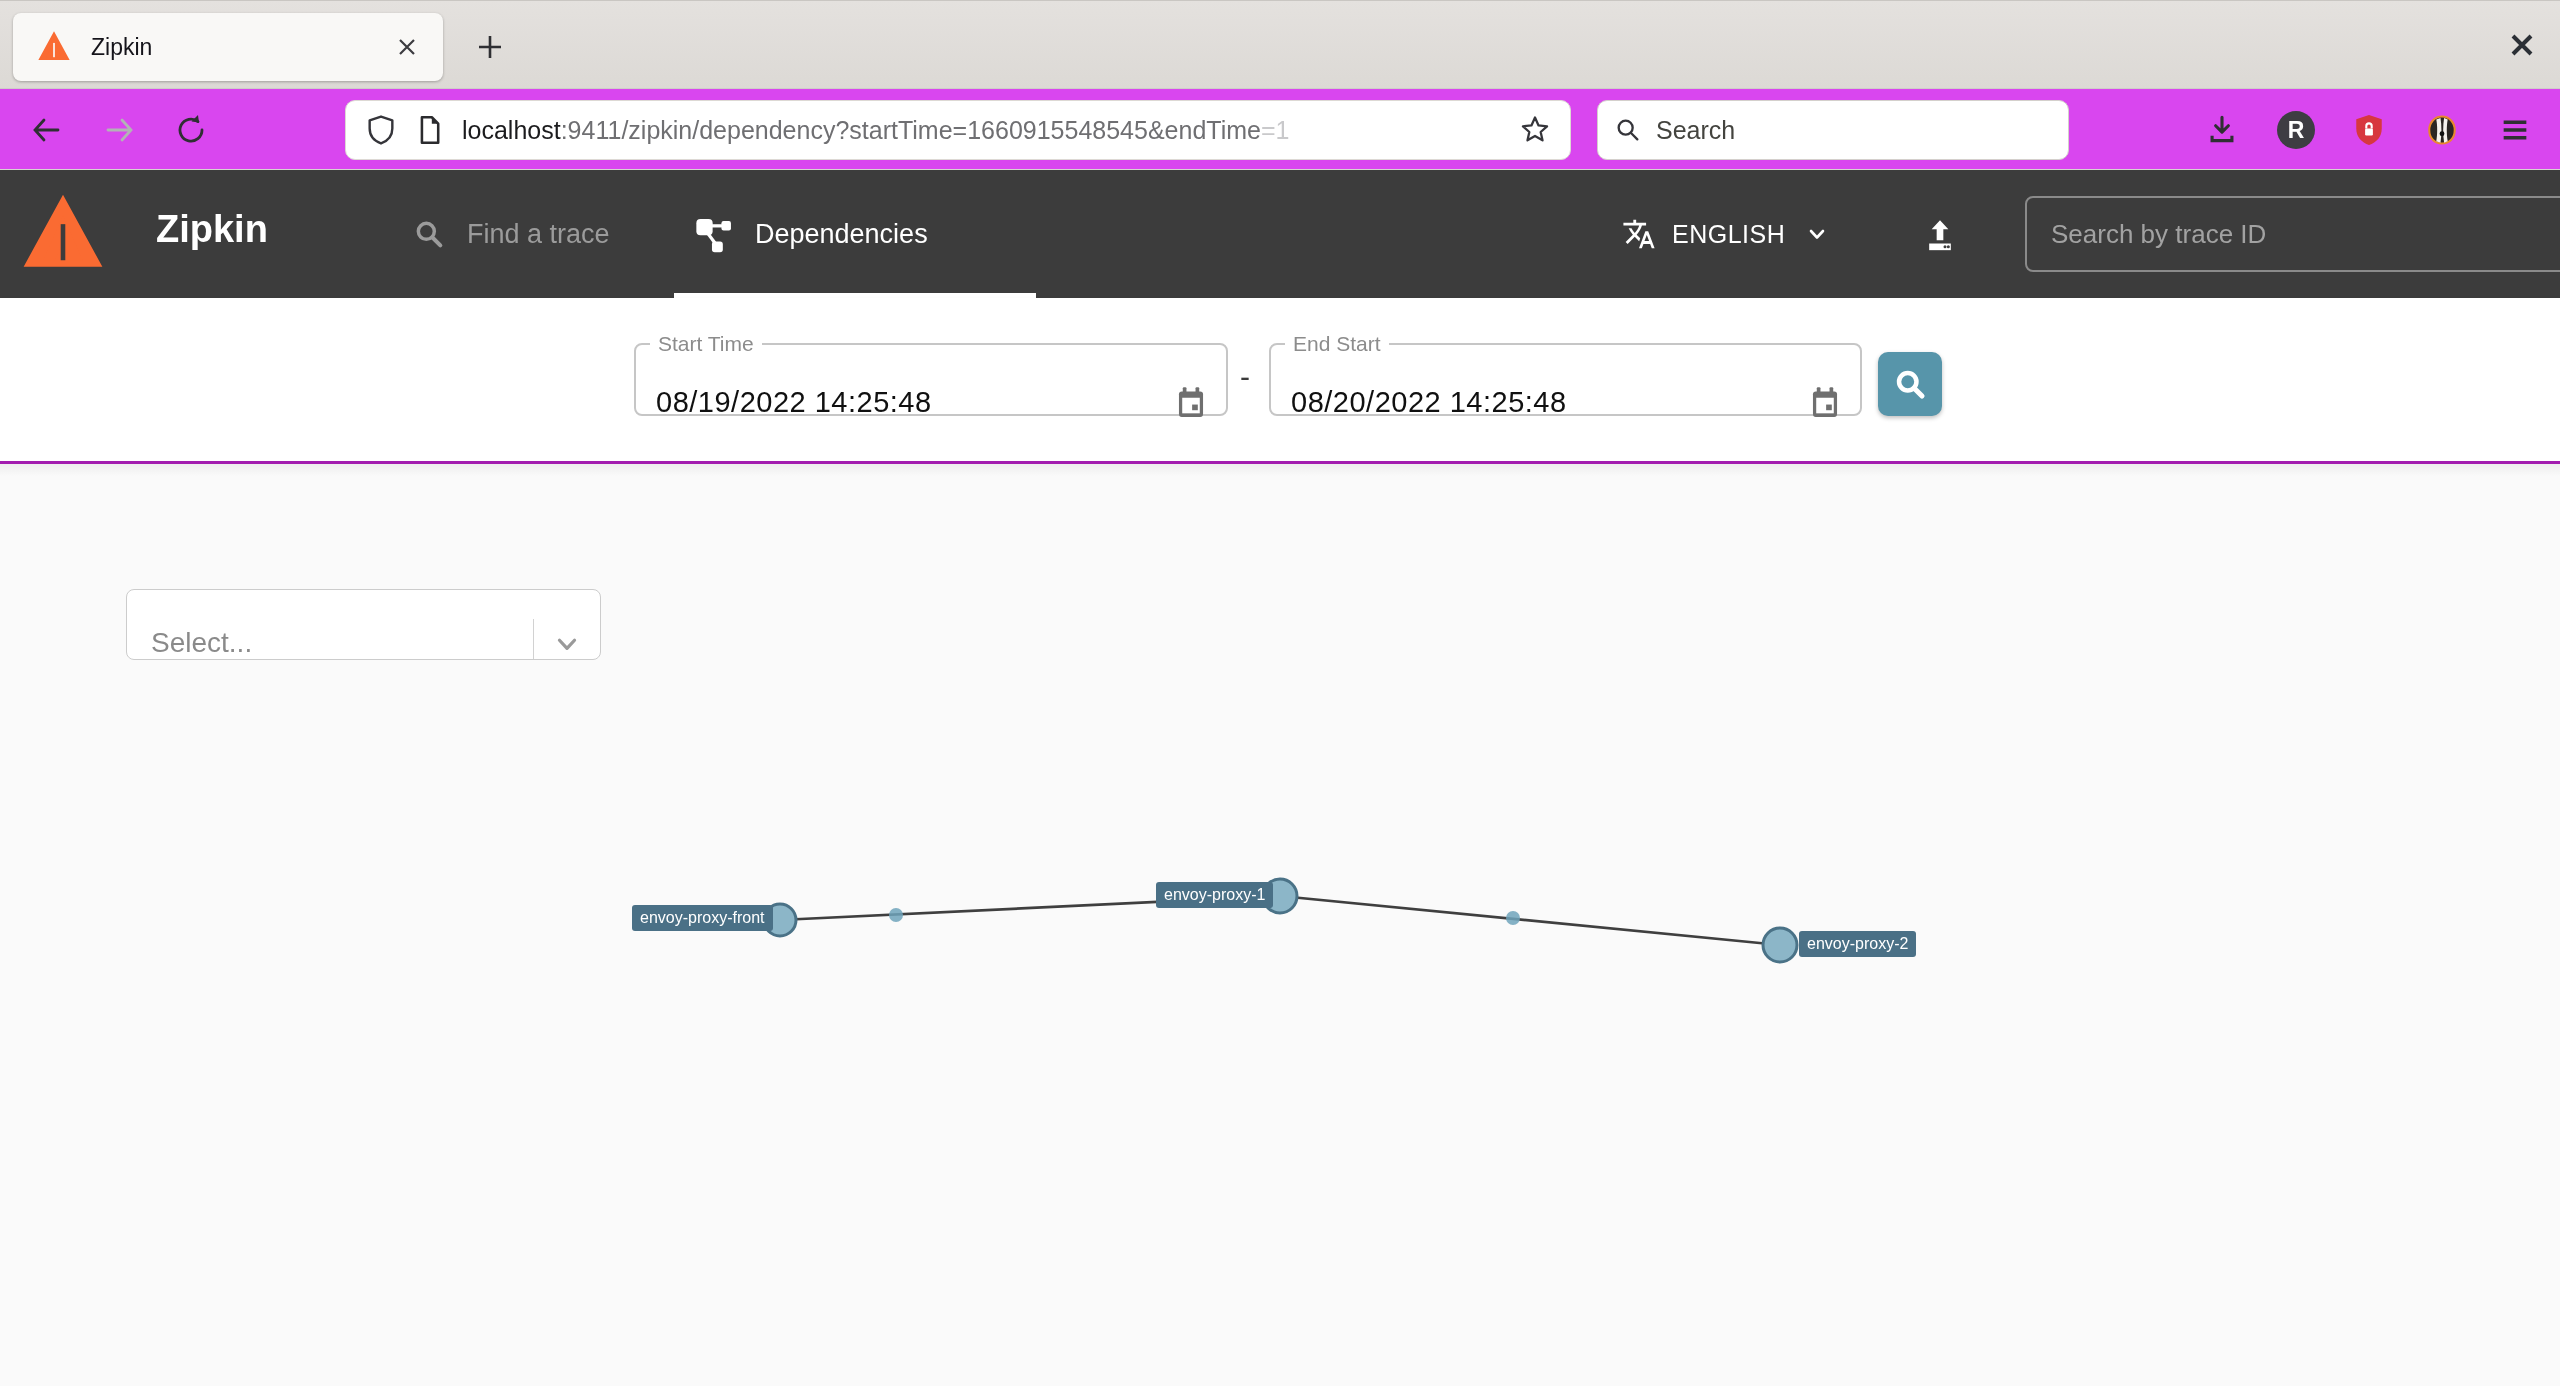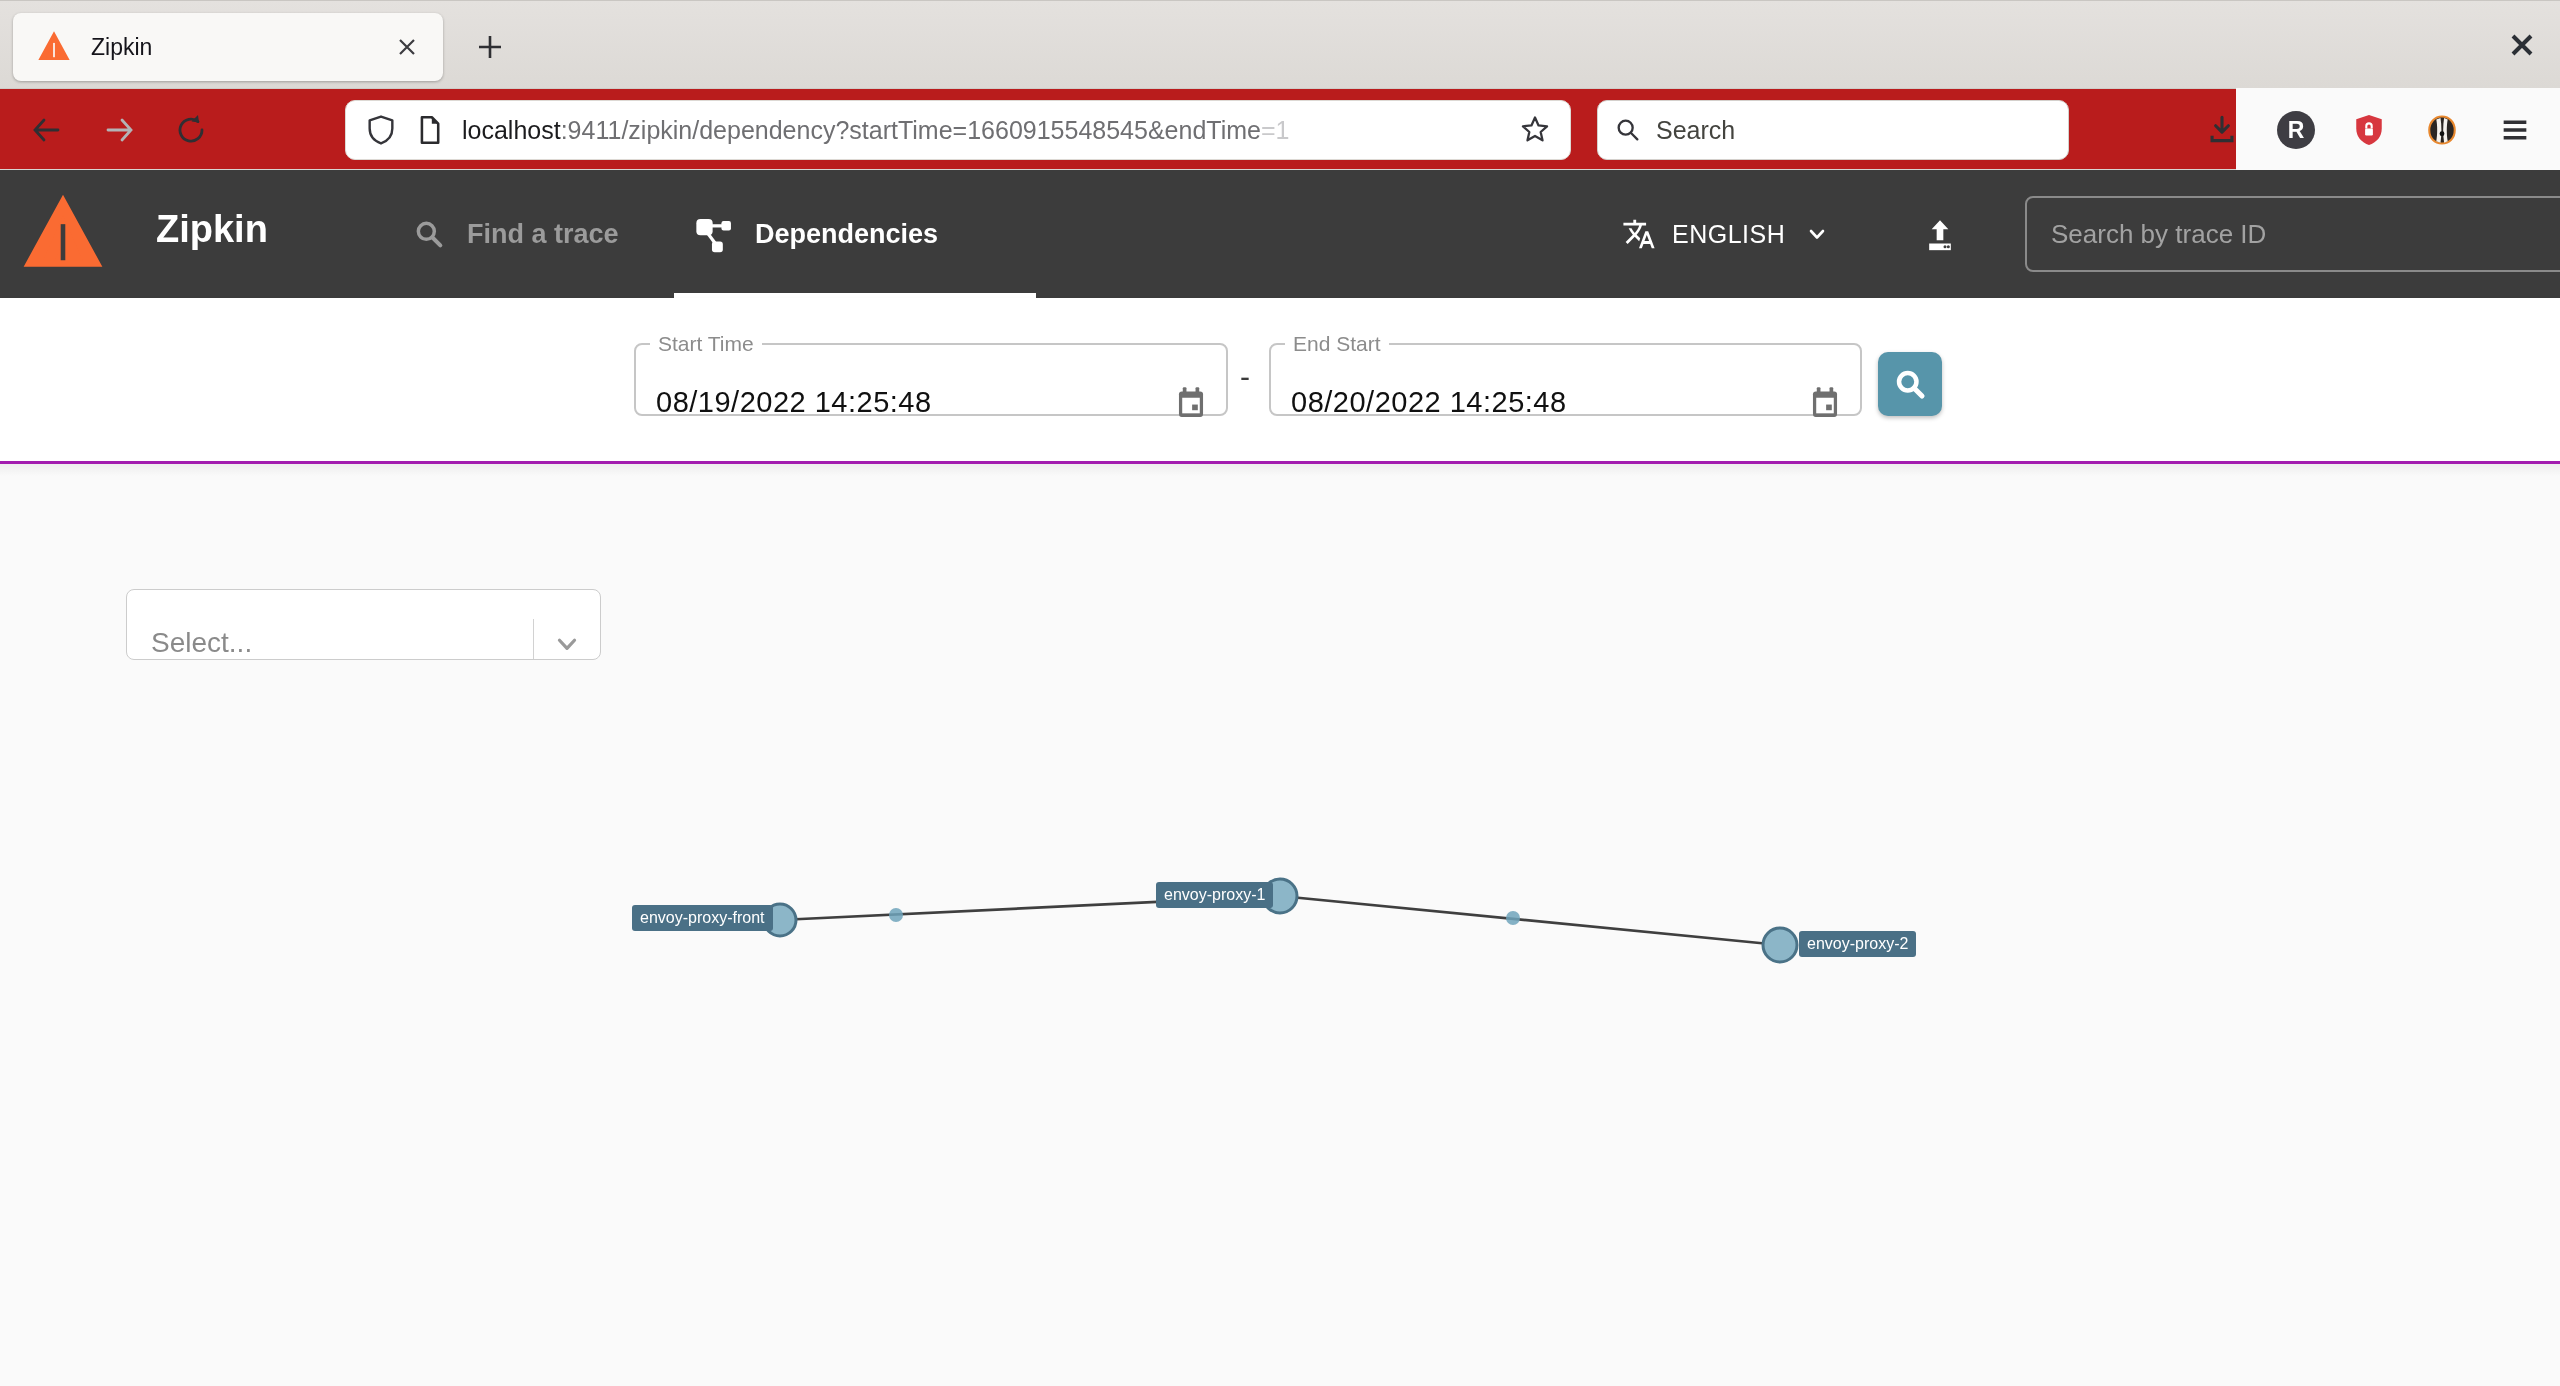--- a/index.html
+++ b/index.html
@@ -17,22 +17,22 @@
   .tab-title { margin-left:20px; font-size:23px; color:#15141a; flex:1 1 auto;
                white-space:nowrap; overflow:hidden; }
   .tab-close { width:40px; height:40px; border-radius:6px; display:flex; align-items:center;
                justify-content:center; cursor:pointer; flex:0 0 auto; }
   .newtab { position:absolute; left:466px; top:22px; width:48px; height:48px; border-radius:8px;
             display:flex; align-items:center; justify-content:center; cursor:pointer; }
   .win-close { position:absolute; right:14px; top:20px; width:48px; height:48px;
                display:flex; align-items:center; justify-content:center; cursor:pointer; }
 
   
-  .toolbar { position:absolute; left:0; top:88px; width:2236px; height:82px;
-             background:#b91c1c; border-top:1px solid #cfccc8; border-bottom:1px solid #d8d5d1;text-decoration:underline; }
+  .toolbar { position:absolute; left:0; top:88px; width:2560px; height:82px;
+             background:#d946ef; border-top:1px solid #cfccc8; border-bottom:1px solid #d8d5d1;text-decoration:underline; }
   .navbtn { position:absolute; top:16px; width:50px; height:50px; border-radius:8px;
             display:flex; align-items:center; justify-content:center; cursor:pointer; }
   .urlbar { position:absolute; left:345px; top:11px; width:1226px; height:60px; background:#fff;
             border:1px solid #ddd9d4; border-radius:10px; display:flex; align-items:center;
             padding:0 18px; }
   .url-text { flex:1 1 auto; font-size:25px; white-space:nowrap; overflow:hidden; margin-left:16px; }
   .url-host { color:#1b1b1d; }
   .url-rest { color:#6f6f72; }
   .url-faded { color:#c9c9cb; }
   .searchbox { position:absolute; left:1597px; top:11px; width:472px; height:60px; background:#fff;
@@ -41,21 +41,21 @@
   .searchbox-label { margin-left:14px; font-size:25px; color:#44443f; }
   .tb-ico { position:absolute; top:16px; width:50px; height:50px; border-radius:8px;
             display:flex; align-items:center; justify-content:center; cursor:pointer; }
   .r-badge { width:38px; height:38px; border-radius:50%; background:#3e3d43; color:#fff;
              font-size:23px; font-weight:bold; display:flex; align-items:center; justify-content:center; }
 
   
   .appheader { position:absolute; left:0; top:170px; width:2560px; height:128px; background:#3c3c3c; }
   .logo { position:absolute; left:22px; top:16px; width:82px; height:96px; cursor:pointer; }
   .brand { position:absolute; left:156px; top:38px; font-size:38px; font-weight:bold; color:#fff; }
-  .nav-item { position:absolute; top:0; height:128px; display:flex; align-items:center; cursor:pointer;font-weight:bold; }
+  .nav-item { position:absolute; top:0; height:128px; display:flex; align-items:center; cursor:pointer; }
   .nav-find { left:413px; }
   .nav-deps { left:695px; }
   .nav-label { margin-left:22px; font-size:27px; }
   .nav-find .nav-label { color:#9b9b9b; }
   .nav-deps .nav-label { color:#fff; }
   .deps-underline { position:absolute; left:674px; bottom:0; width:362px; height:5px; background:#fff; }
   .lang { position:absolute; left:1622px; top:0; height:128px; display:flex; align-items:center; cursor:pointer; }
   .lang-label { margin-left:16px; font-size:25px; color:#fff; letter-spacing:.5px; }
   .lang-chevron { margin-left:20px; }
   .upload-btn { position:absolute; left:1912px; top:38px; width:56px; height:56px; border-radius:8px;

